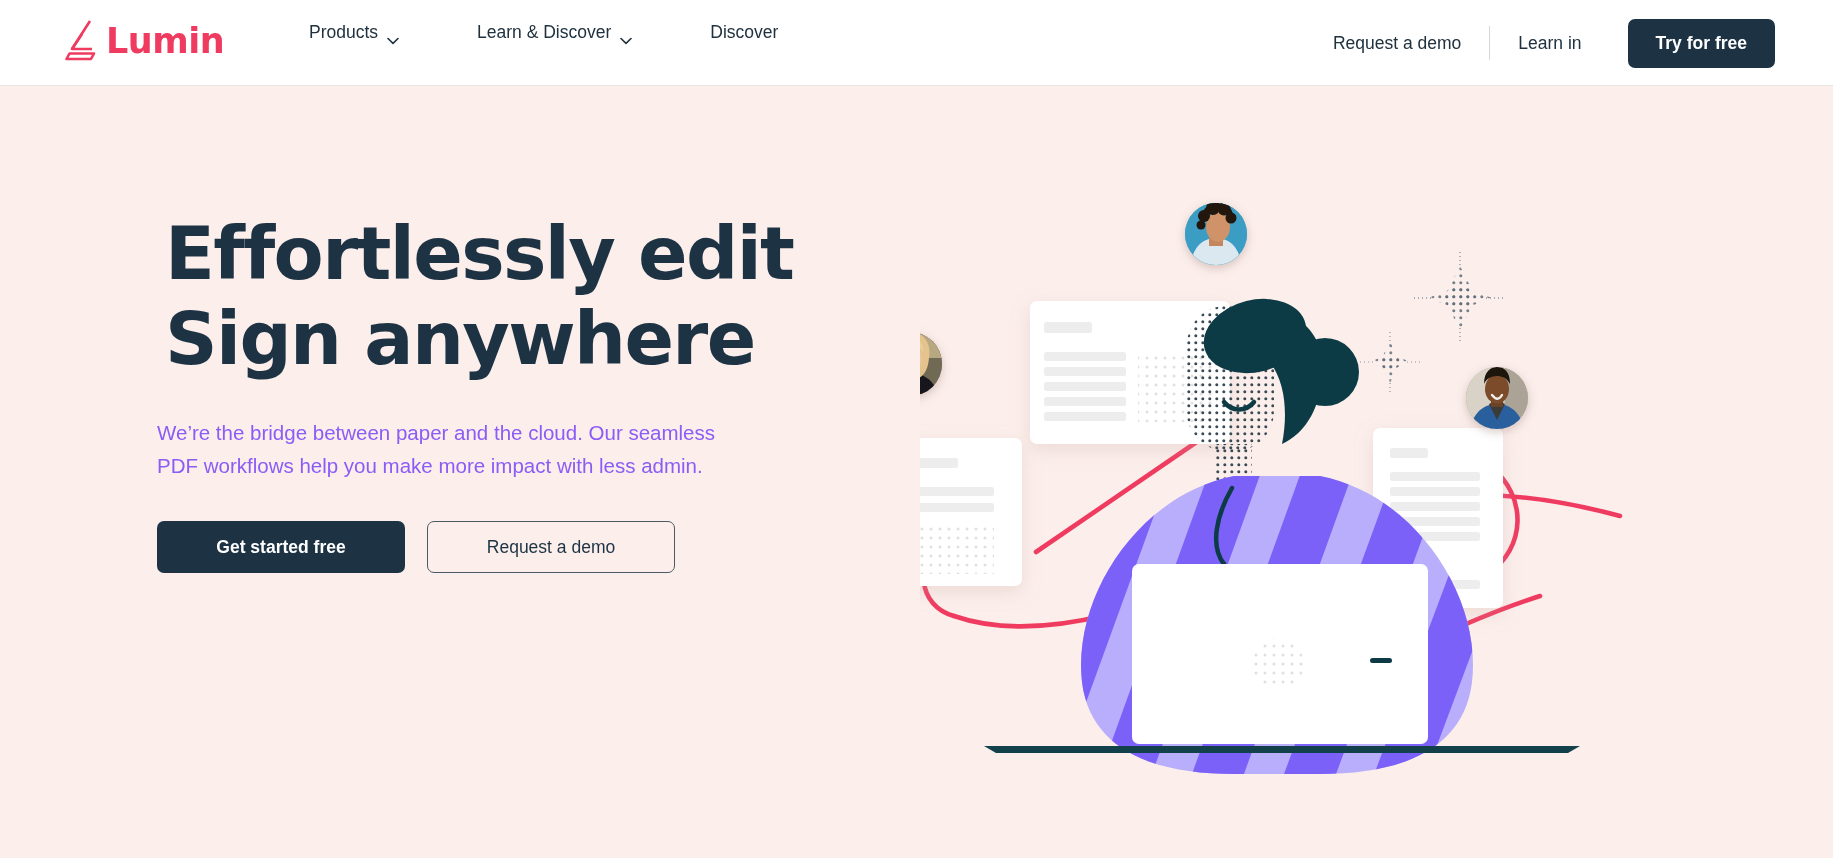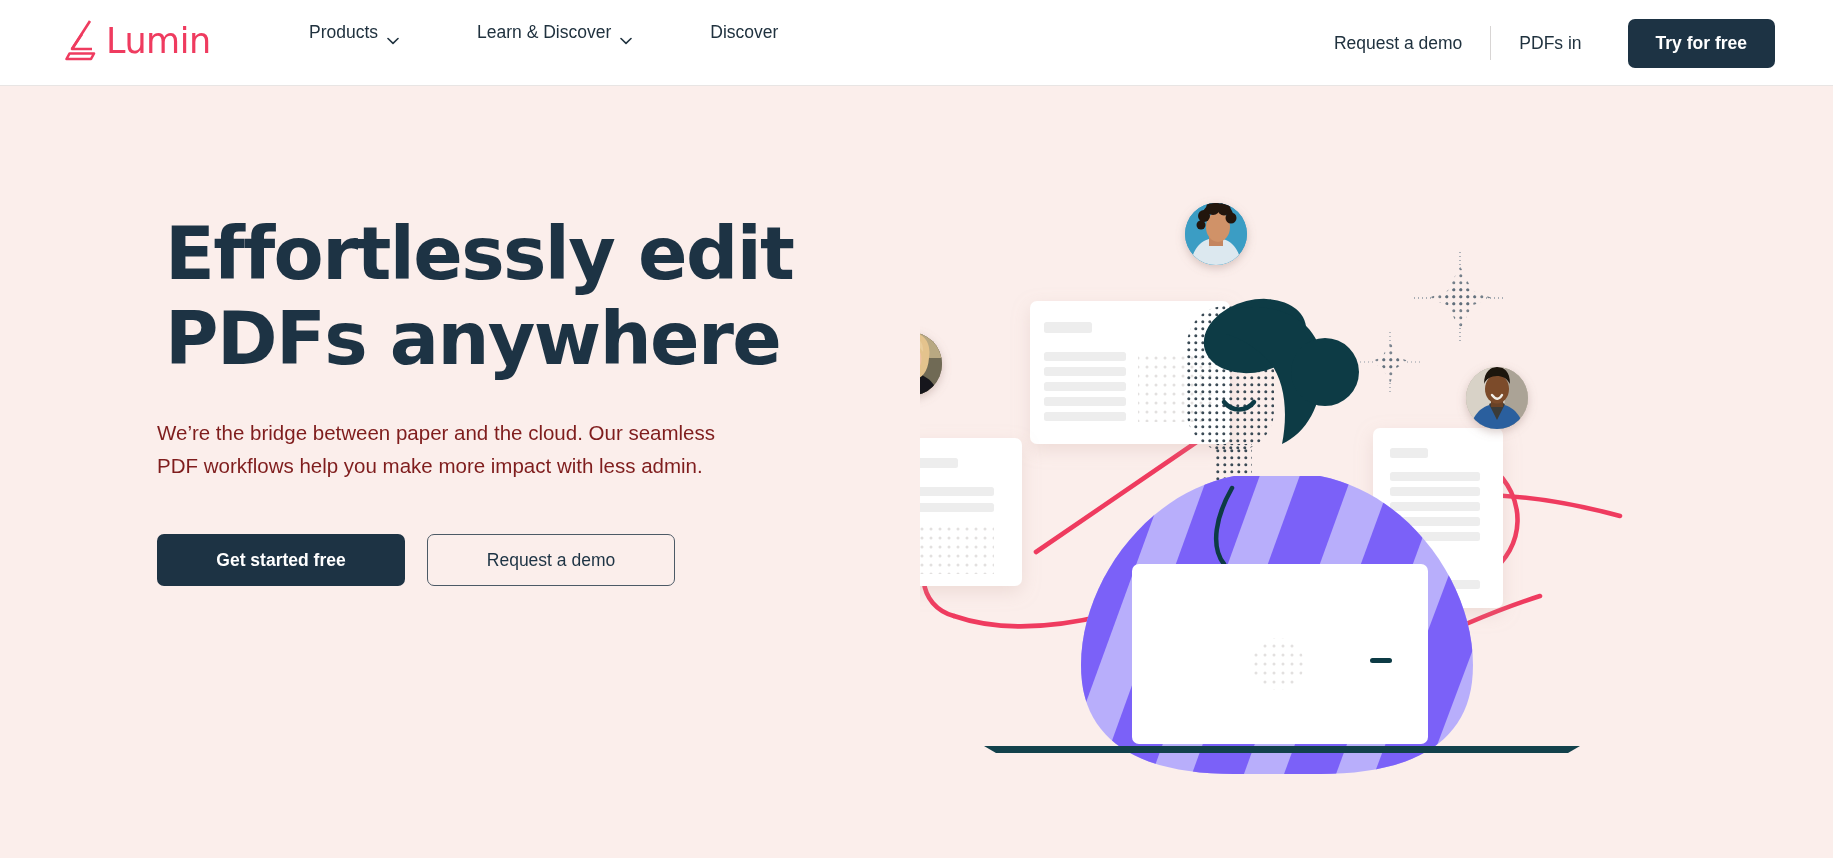--- a/index.html
+++ b/index.html
@@ -27,21 +27,21 @@
     left: 64px;
     top: 18px;
     display: flex;
     align-items: center;
     gap: 4px;
     text-decoration: none;
   }
   .brand-mark { width: 38px; height: 46px; display: block; }
   .brand-word {
     font-size: 35px;
-    font-weight: 400;
+    font-weight: 700;
     color: #ef3b5f;
     letter-spacing: -0.5px;
     line-height: 1;
     font-family: "DejaVu Sans", sans-serif;
   }
 
   .nav-links {
     position: absolute;
     left: 278px;
     top: 0;
@@ -121,23 +121,23 @@
     font-weight: 700;
     font-size: 73px;
     line-height: 1.17;
     color: #1d3344;
     letter-spacing: -1.6px;
     margin: 0 0 34px 8px;
   }
   .hero-sub {
     font-size: 20.5px;
     line-height: 1.62;
-    color: #7f1d1d;
+    color: #8b5cf6;
     width: 565px;
-    margin-bottom: 52px;
+    margin-bottom: 39px;
   }
   .hero-actions { display: flex; gap: 22px; }
   .btn-primary {
     background: #1d3344;
     color: #ffffff;
     font-size: 17.5px;
     font-weight: 700;
     border: none;
     border-radius: 7px;
     padding: 12px 40px;
@@ -210,32 +210,32 @@
 
     <div class="nav-item">
       <span class="lbl">Discover</span>
     </div>
 
   </nav>
 
   <div class="nav-right">
     <span class="nav-secondary">Request a demo</span>
     <span class="nav-divider"></span>
-    <span class="nav-secondary">PDFs in</span>
+    <span class="nav-secondary">Learn in</span>
     <button class="btn-try">Try for free</button>
   </div>
 
 </header>
 
 <section class="hero">
 
   <div class="hero-copy">
     <h1 class="hero-title">
       <span>Effortlessly edit</span><br>
-      <span>PDFs anywhere</span>
+      <span>Sign anywhere</span>
     </h1>
     <p class="hero-sub">We’re the bridge between paper and the cloud. Our seamless PDF workflows help you make more impact with less admin.</p>
     <div class="hero-actions">
       <button class="btn-primary">Get started free</button>
       <button class="btn-secondary">Request a demo</button>
     </div>
   </div>
 
   <div class="illo">
     <svg viewBox="0 0 790 640" xmlns="http://www.w3.org/2000/svg">

